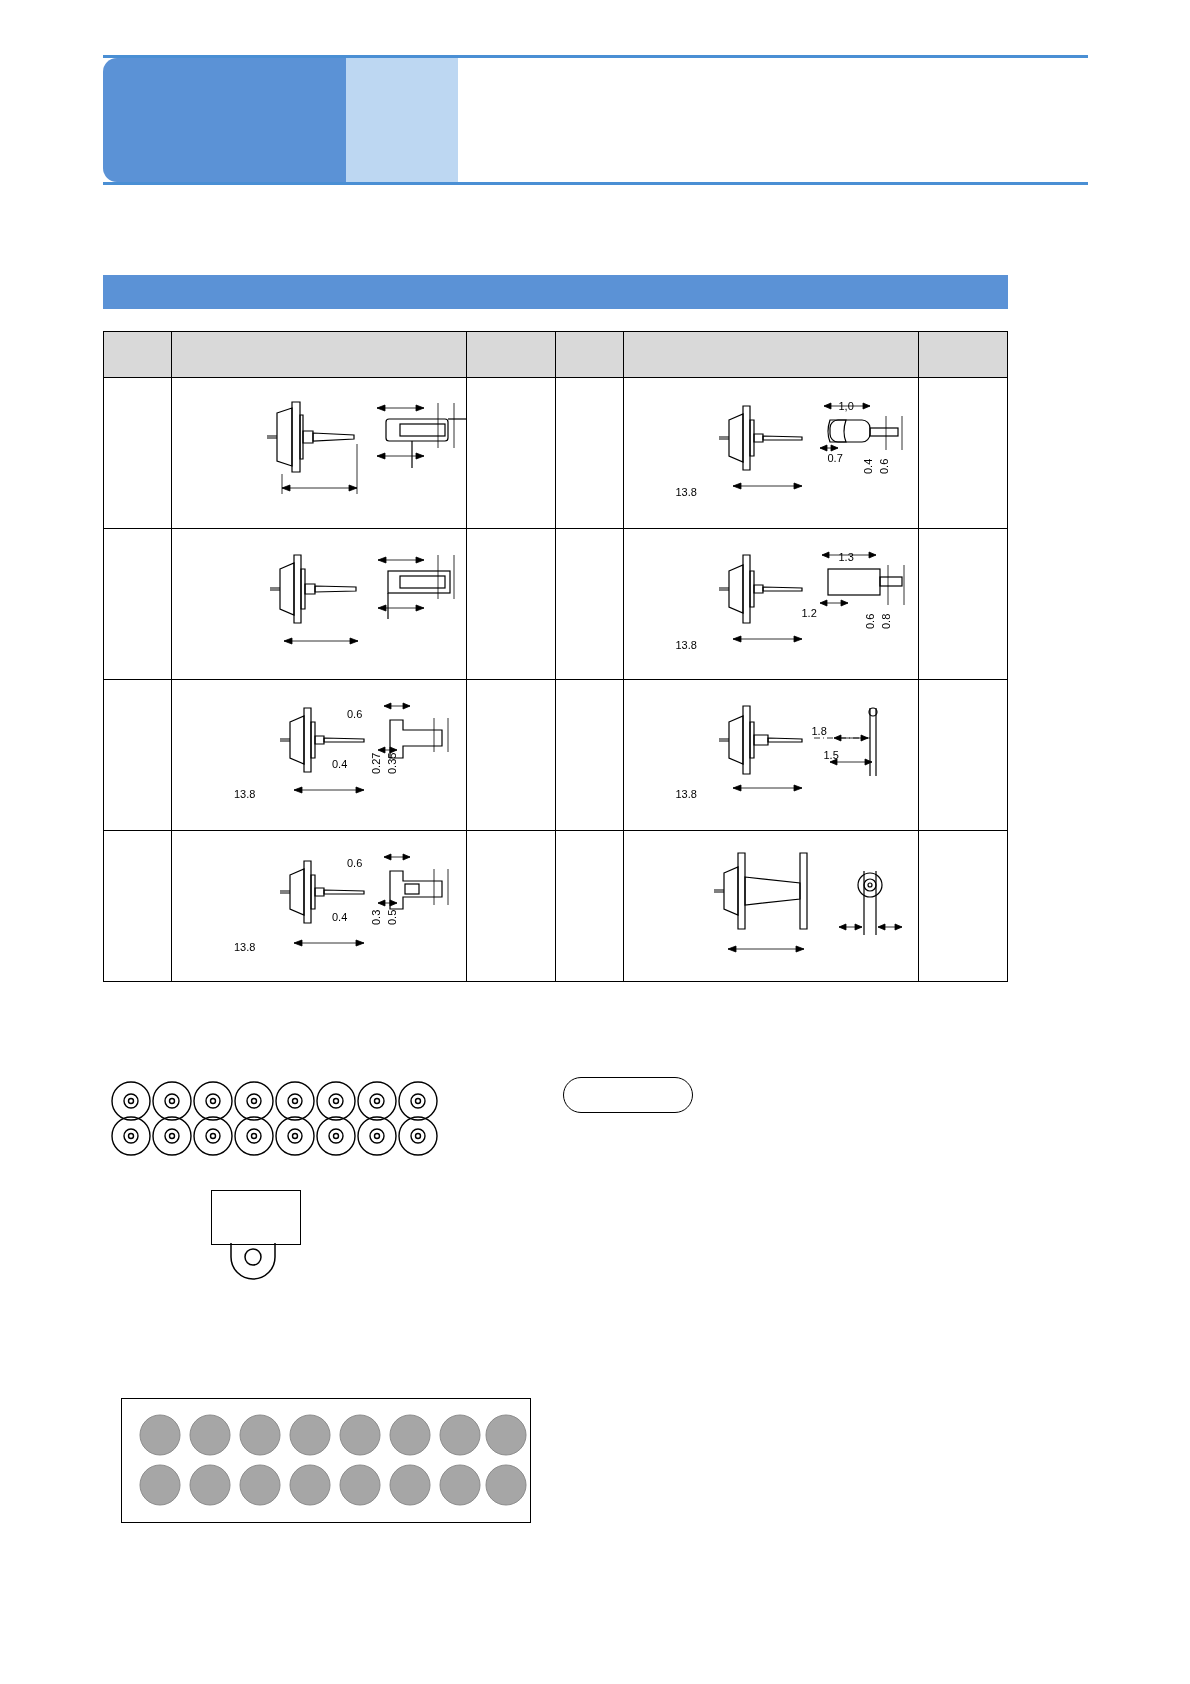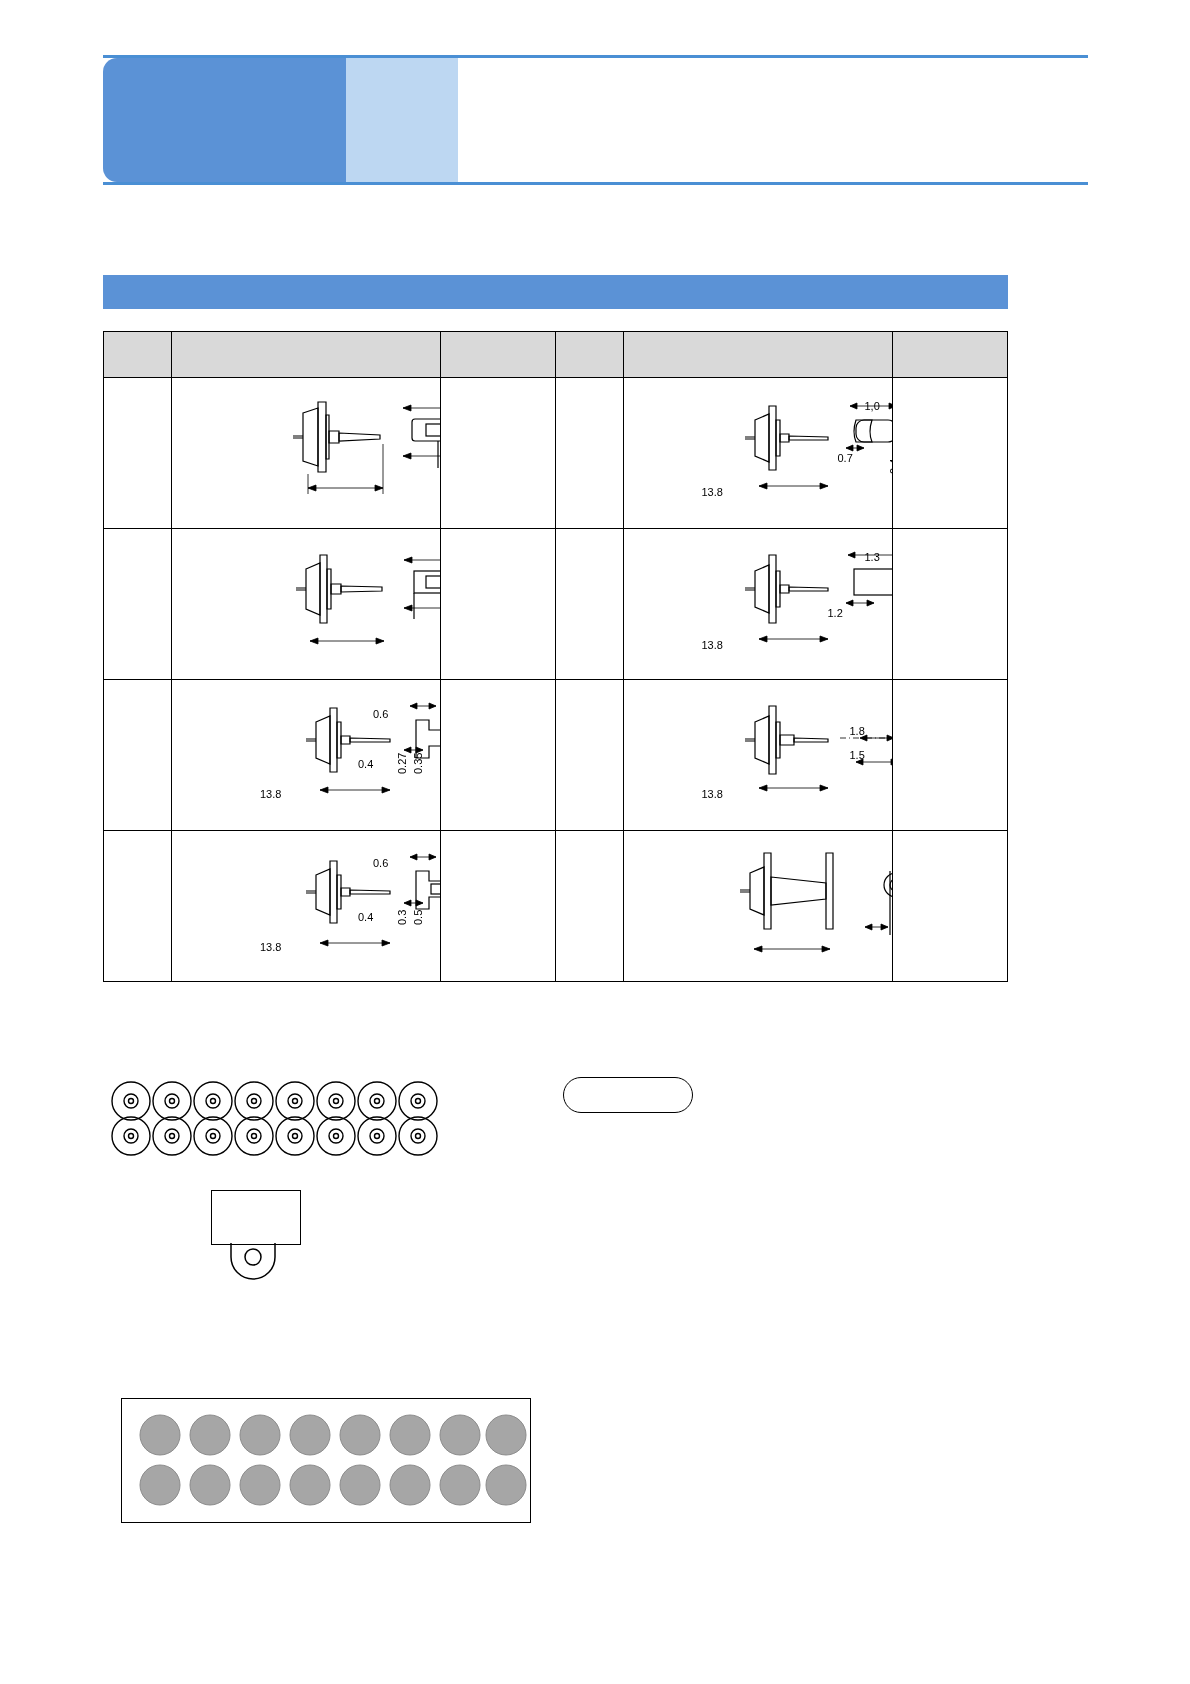--- a/index.html
+++ b/index.html
@@ -47,21 +47,21 @@
     position:absolute;left:103px;top:331px;width:905px;height:651px;
     border:1px solid #000;box-sizing:border-box;
     display:flex;
   }
   .half{
     width:50%;height:100%;display:flex;flex-direction:column;
     box-sizing:border-box;
   }
   .half.left{border-right:1px solid #000;}
   .trow{
-    display:flex;flex:1;border-bottom:1px solid #000;box-sizing:border-box;gap:26px;
+    display:flex;flex:1;border-bottom:1px solid #000;box-sizing:border-box;
   }
   .trow:last-child{border-bottom:none;}
   .thead{
     flex:0 0 46px;background:#d9d9d9;
   }
   .thead .cell{background:#d9d9d9;}
   .cell{
     box-sizing:border-box;border-right:1px solid #000;
     position:relative;overflow:hidden;
     font-size:11px;color:#000;
@@ -324,21 +324,21 @@
               <path d="M200 28 l7 -3 v6 z" fill="#000"></path>
               <path d="M246 28 l-7 -3 v6 z" fill="#000"></path>
               <line x1="196" y1="70" x2="214" y2="70"></line>
               <path d="M196 70 l7 -3 v6 z" fill="#000"></path>
               <path d="M214 70 l-7 -3 v6 z" fill="#000"></path>
               <line x1="262" y1="38" x2="262" y2="72"></line>
               <line x1="278" y1="38" x2="278" y2="72"></line>
             </g>
           </svg>
           <div class="dim" style="left:215px;top:22px;">1,0</div>
-          <div class="dim" style="left:188px;top:74px;">0.7</div>
+          <div class="dim" style="left:204px;top:74px;">0.7</div>
           <div class="dimv" style="left:238px;top:96px;">0.4</div>
           <div class="dimv" style="left:254px;top:96px;">0.6</div>
           <div class="dim" style="left:52px;top:108px;">13.8</div>
         </div>
       </div>
       <div class="cell c-note"></div>
     </div>
 
     <div class="trow">
       <div class="cell c-no"></div>
@@ -409,21 +409,21 @@
             <g stroke="#000" stroke-width="0.8">
               <line x1="210" y1="58" x2="244" y2="58"></line>
               <path d="M210 58 l7 -3 v6 z" fill="#000"></path>
               <path d="M244 58 l-7 -3 v6 z" fill="#000"></path>
               <line x1="206" y1="82" x2="248" y2="82"></line>
               <path d="M206 82 l7 -3 v6 z" fill="#000"></path>
               <path d="M248 82 l-7 -3 v6 z" fill="#000"></path>
               <line x1="190" y1="58" x2="246" y2="58" stroke-dasharray="6 3 1 3"></line>
             </g>
           </svg>
-          <div class="dim" style="left:200px;top:45px;">1.8</div>
+          <div class="dim" style="left:188px;top:45px;">1.8</div>
           <div class="dim" style="left:200px;top:69px;">1.5</div>
           <div class="dim" style="left:52px;top:108px;">13.8</div>
         </div>
       </div>
       <div class="cell c-note"></div>
     </div>
 
     <div class="trow">
       <div class="cell c-no"></div>
       <div class="cell c-fig">

